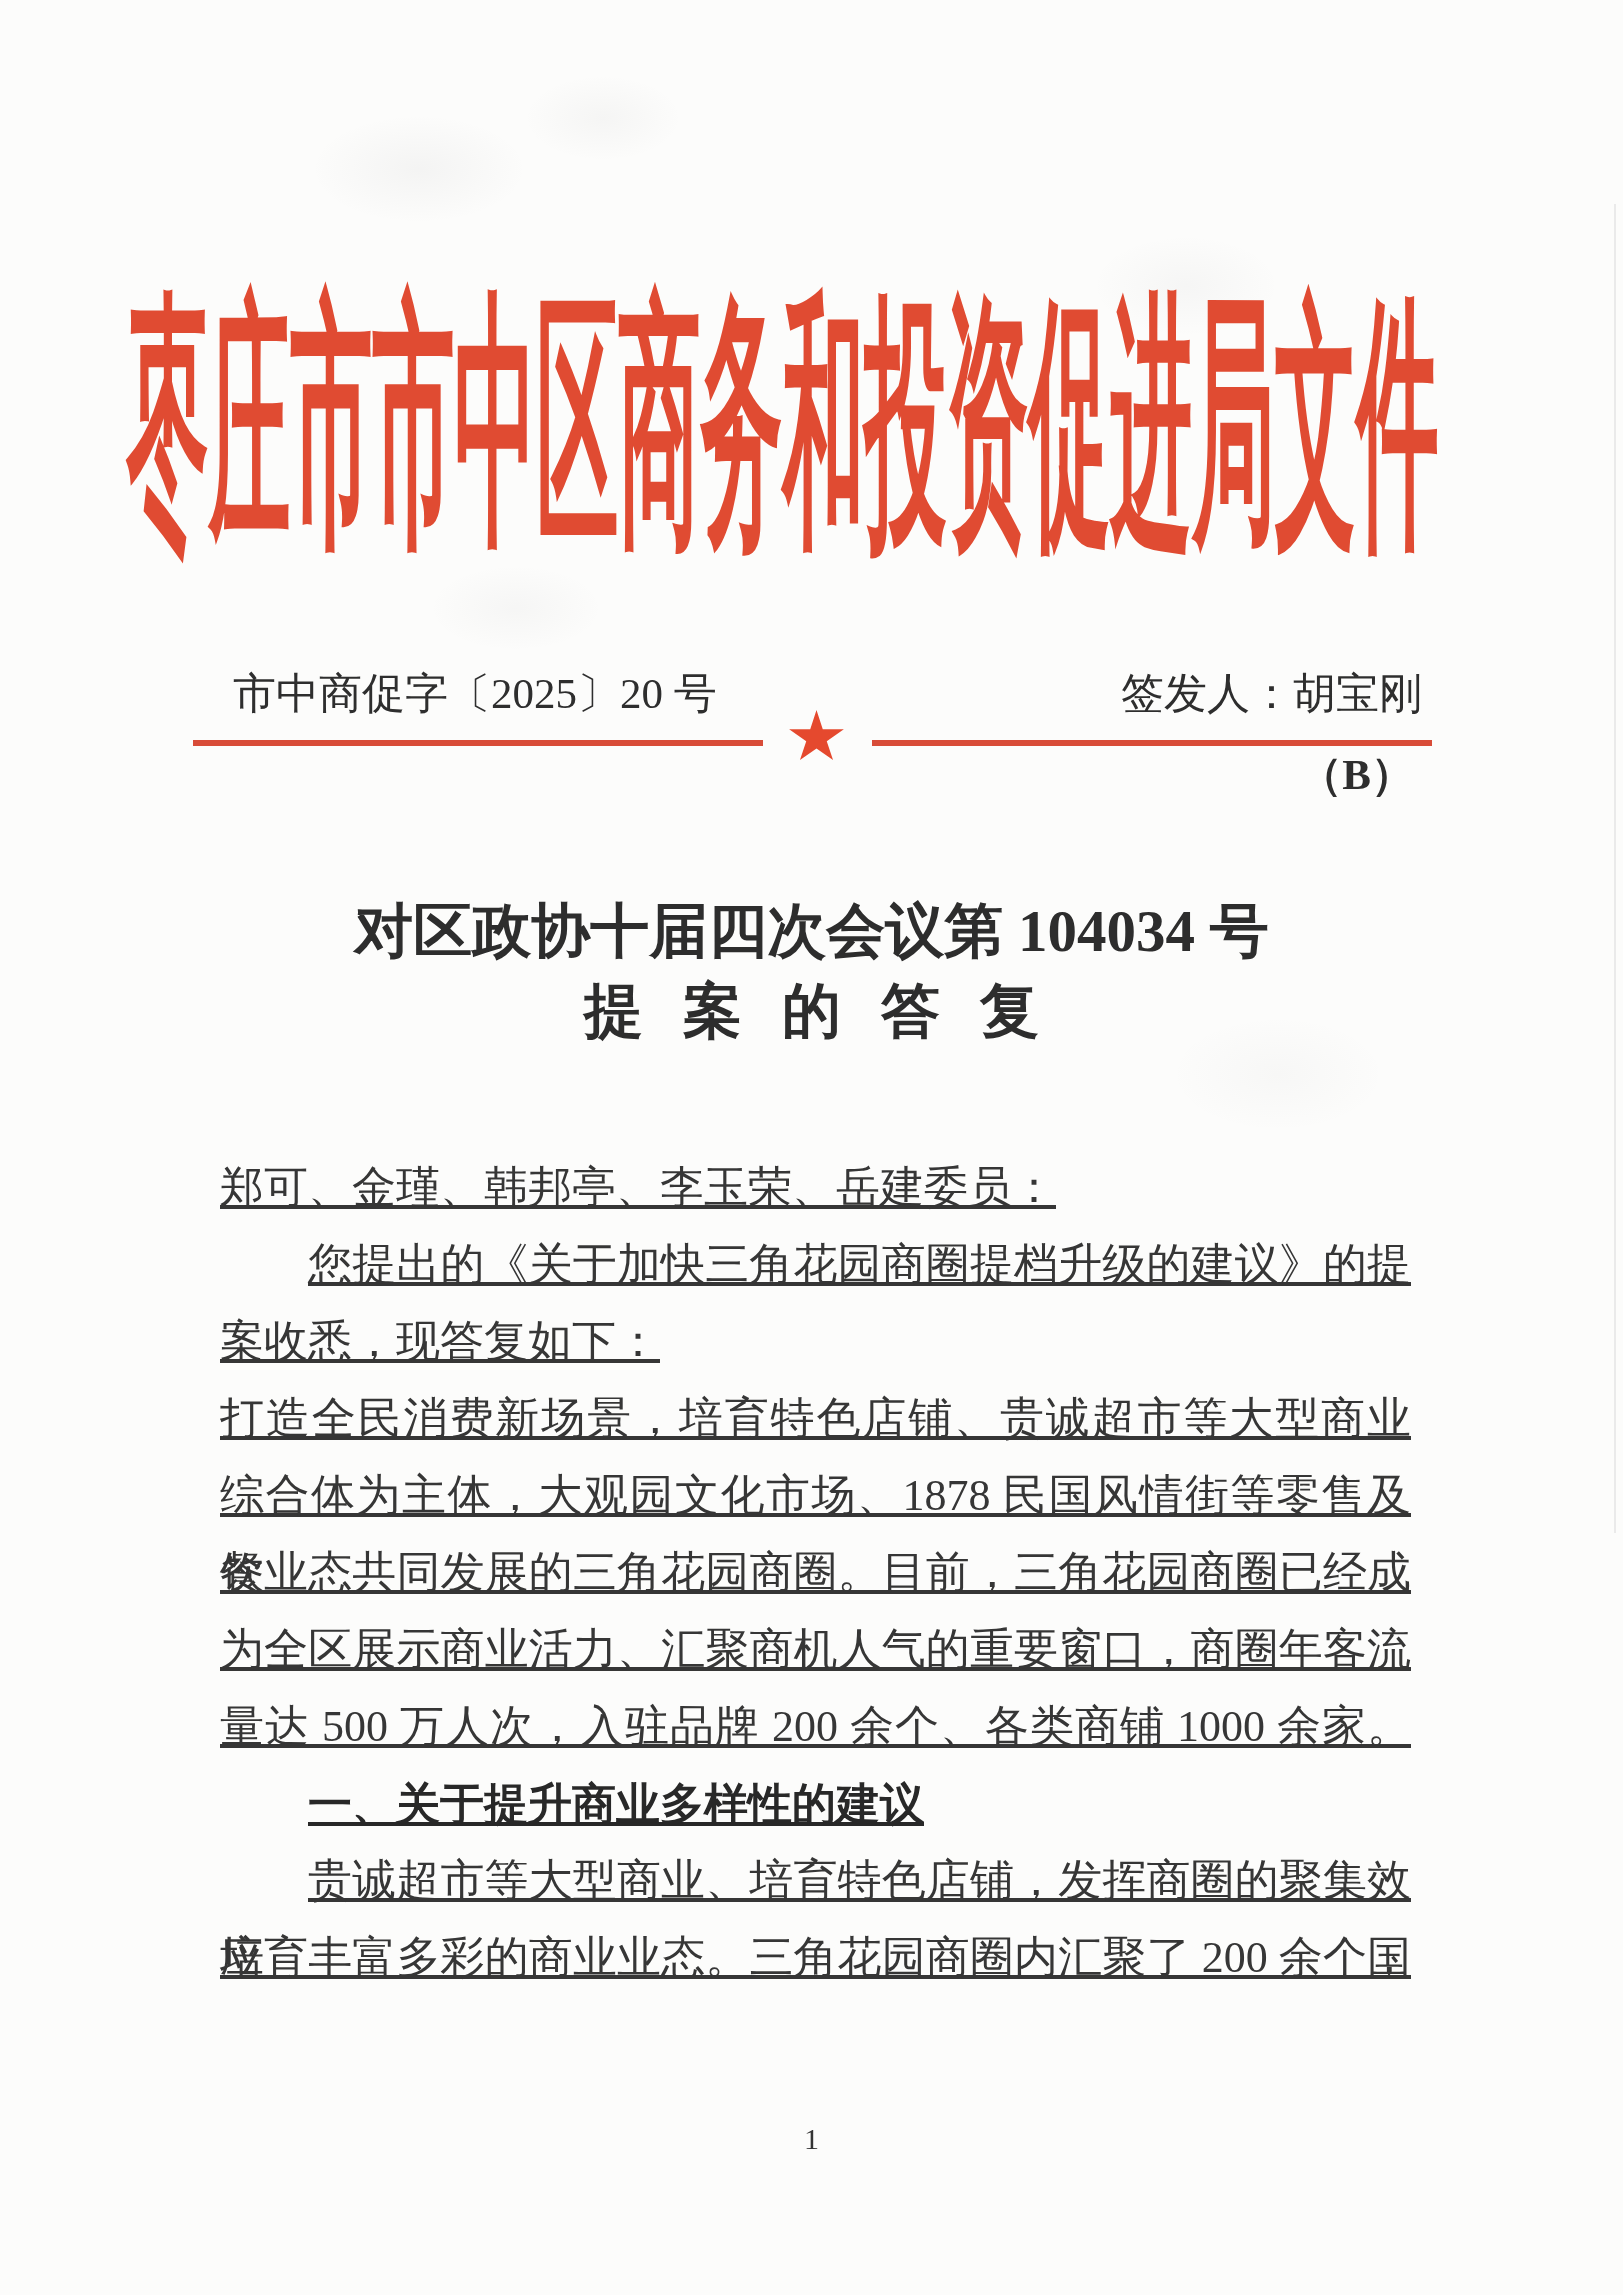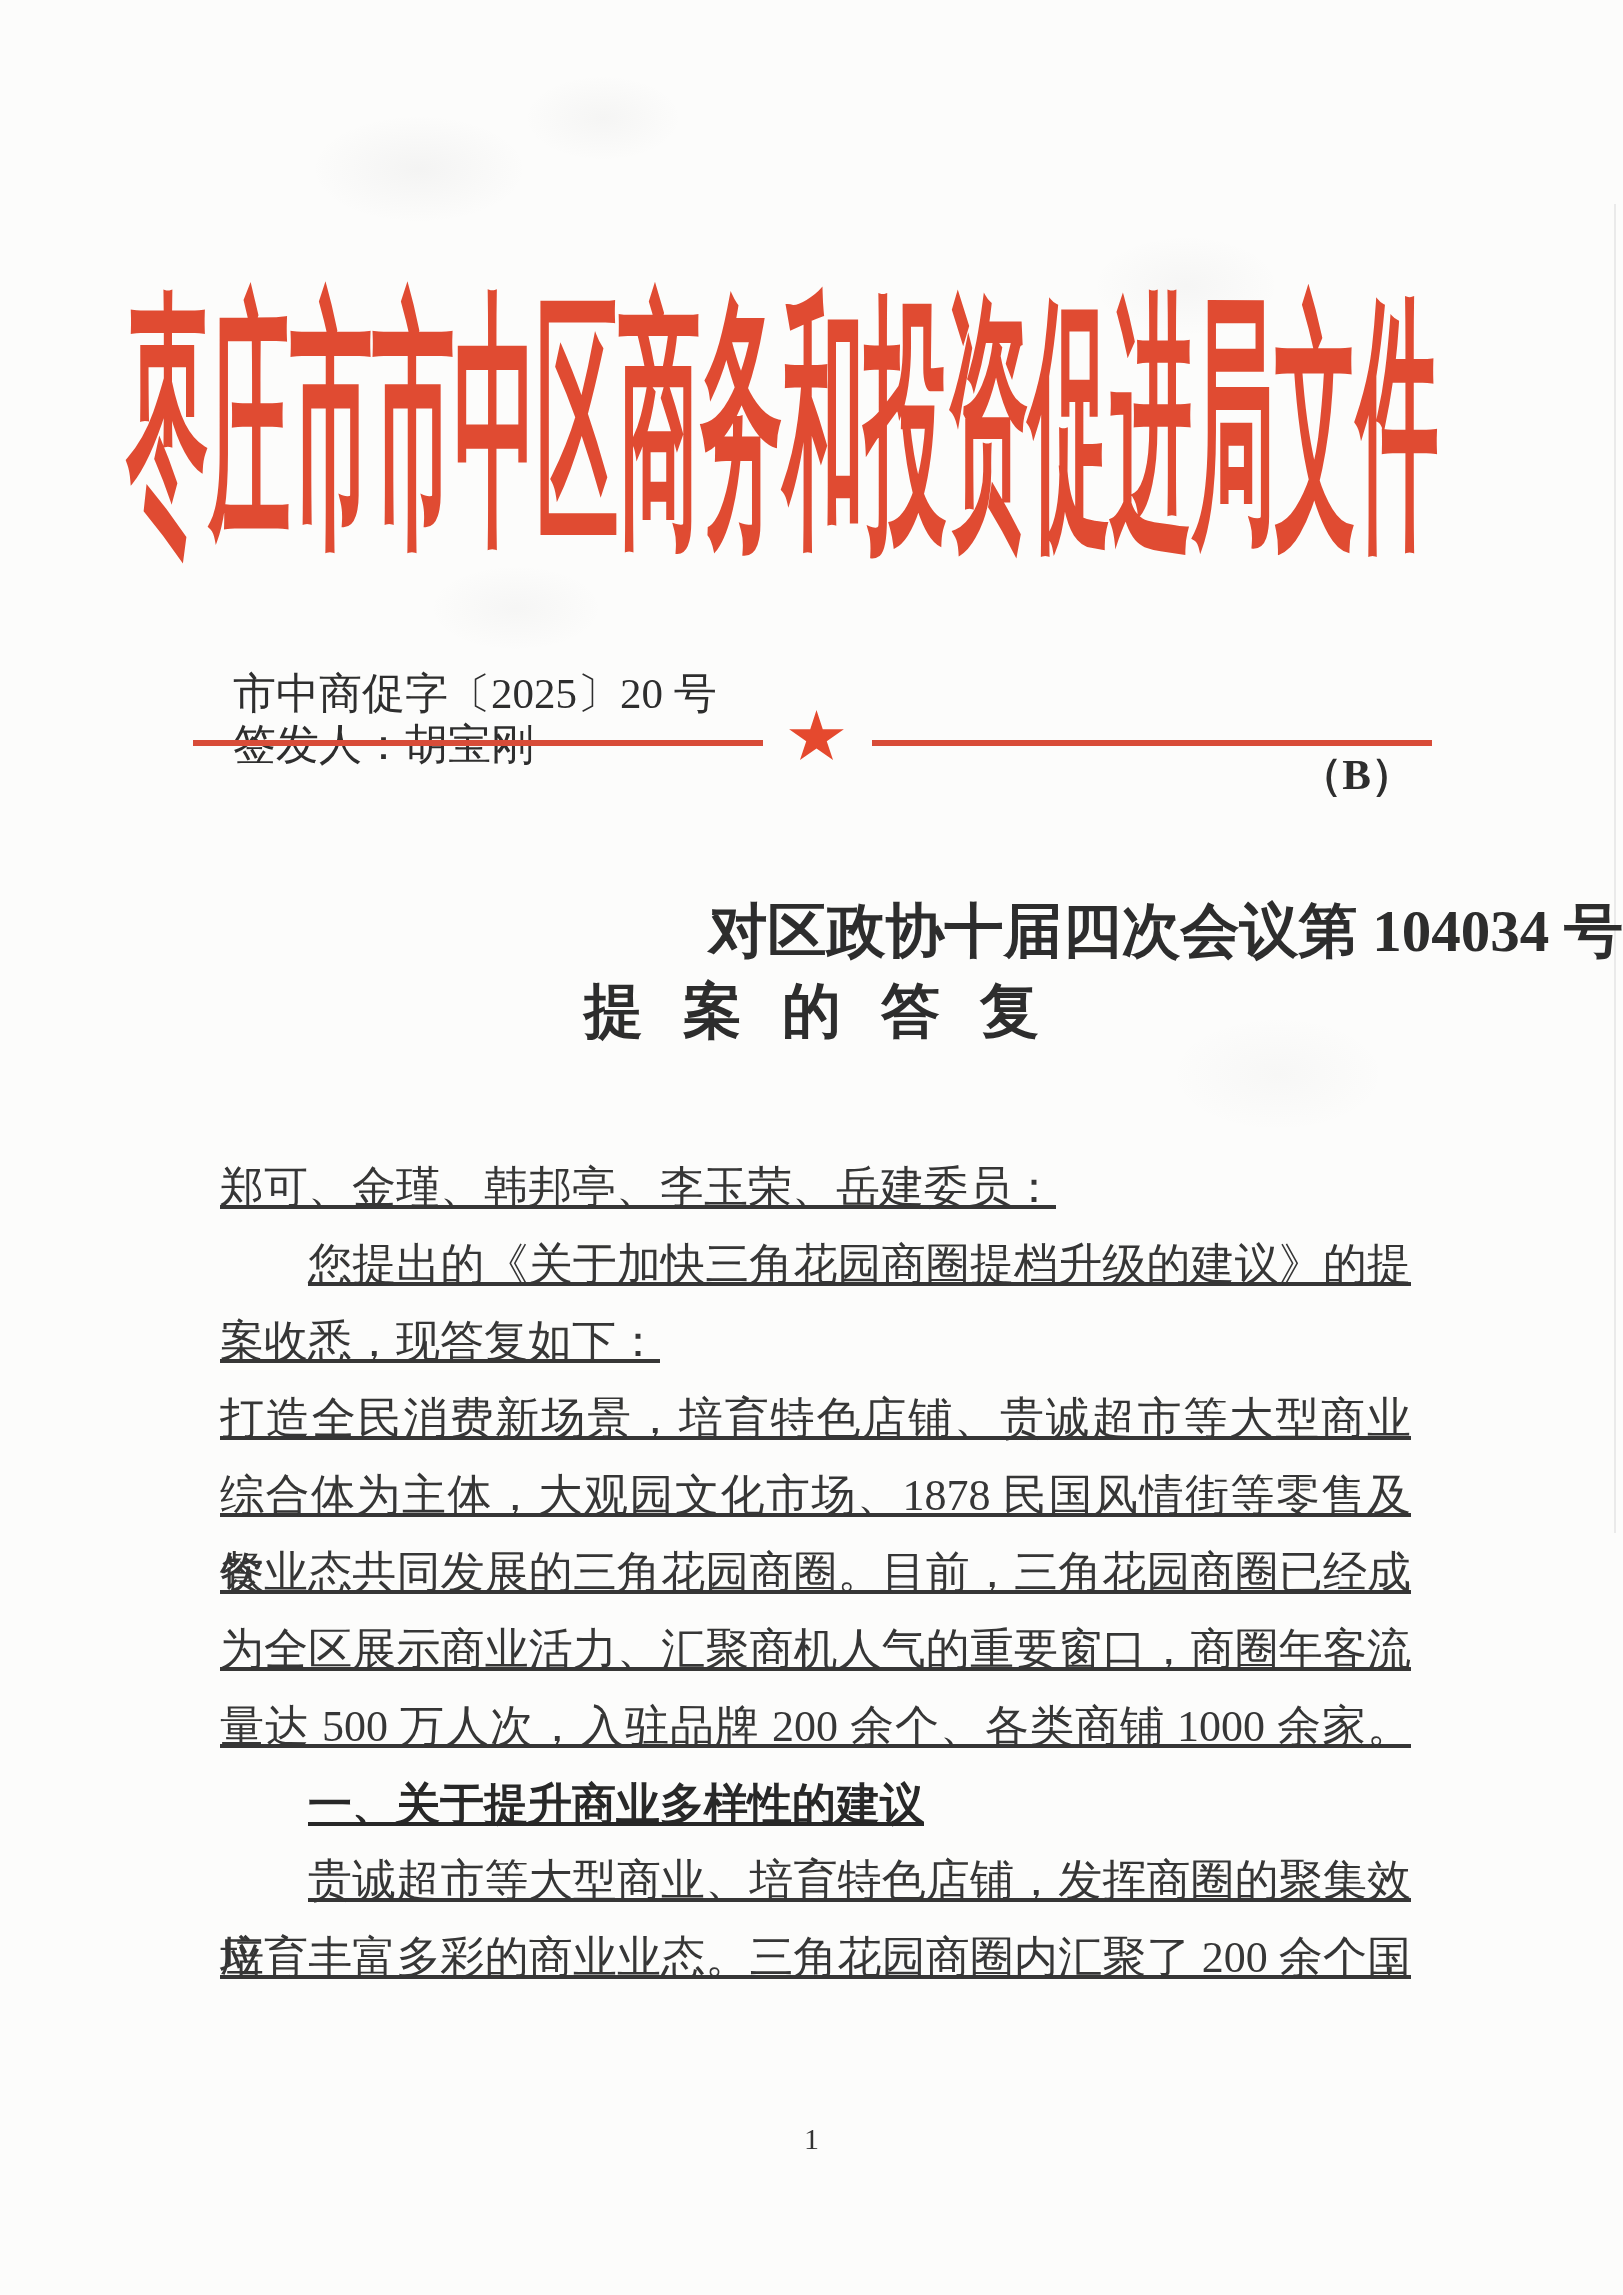--- a/index.html
+++ b/index.html
@@ -50,21 +50,20 @@
   .docinfo-row {
     position: absolute;
     top: 668px; left: 233px;
     width: 1189px;
     display: flex;
     justify-content: space-between;
     font-size: 43px;
     line-height: 51px;
     color: #2e2e2e;
     white-space: nowrap;
-    flex-direction: column;
   }
 
   
   .rule {
     position: absolute;
     top: 740px;
     height: 5.6px;
     background: #d84c38;
   }
   .rule-left  { left: 193px;  width: 570px; }
@@ -92,21 +91,21 @@
 
   
   .doc-title {
     position: absolute;
     top: 900px; left: 0;
     width: 1623px;
     text-align: center;
     font-weight: bold;
     color: #2d2d2d;
   }
-  .title-line1 { font-size: 59px; line-height: 63px; white-space: nowrap; text-align: right; }
+  .title-line1 { font-size: 59px; line-height: 63px; white-space: nowrap; }
   .title-line2 { margin-top: 17px; font-size: 59px; line-height: 63px; white-space: nowrap; }
   .title-line2 span { letter-spacing: 40px; margin-right: -40px; }
 
   
   .body-block {
     position: absolute;
     top: 1149px; left: 220px;
     width: 1191px;
     font-size: 44px;
     color: #363636;

